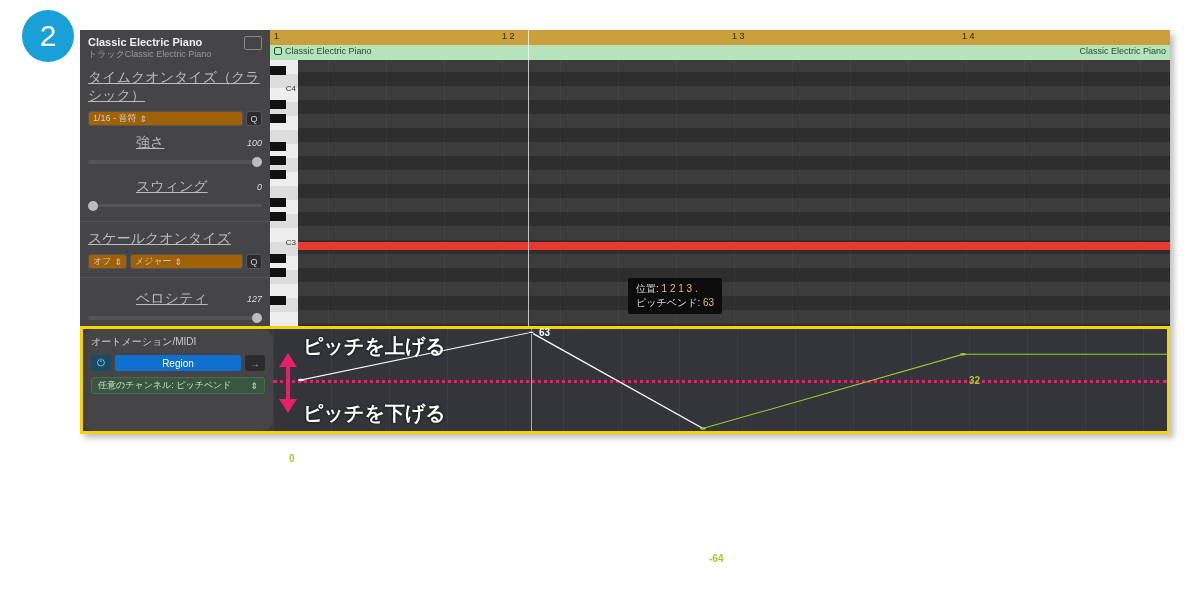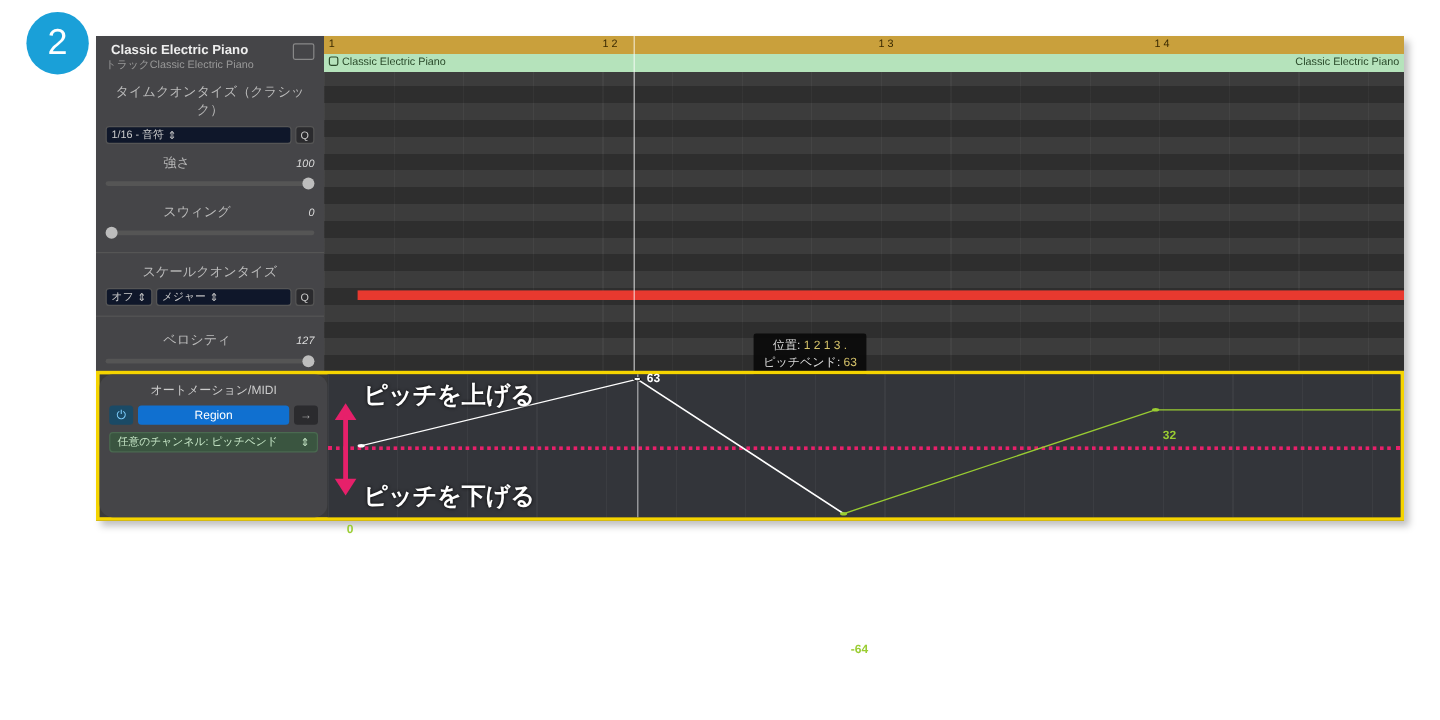--- a/index.html
+++ b/index.html
@@ -6,38 +6,37 @@
   body { background: #fff; width: 1200px; height: 600px; position: relative; }
   .badge {
     position: absolute; top: 10px; left: 22px; width: 52px; height: 52px;
     background: #1aa0d8; border-radius: 50%; color: #fff; font-size: 30px;
     display: flex; align-items: center; justify-content: center; z-index: 30; font-weight: 300;
   }
   .editor {
     position: absolute; left: 80px; top: 30px; width: 1090px; height: 404px;
     background: #3a3a3a; display: flex; flex-direction: column;
     box-shadow: 4px 4px 6px rgba(0,0,0,0.25);
-    text-align: center;
   }
   
   .top { display: flex; height: 296px; }
   .inspector {
     width: 190px; background: #454548; color: #bbb; font-size: 10px;
     padding: 6px 8px 0 8px; display: flex; flex-direction: column; gap: 4px;
   }
   .insp-header { display:flex; justify-content:space-between; align-items:flex-start; margin-bottom:4px;}
   .insp-title { color:#eee; font-size:11px; font-weight:600; }
   .insp-sub { color:#999; font-size:9px; }
   .icon-box { width:18px;height:14px;border:1px solid #888;border-radius:2px;display:inline-block; }
   .row { display:flex; justify-content:space-between; align-items:center; margin-top:4px;margin-left:48px;}
-  .lbl { color:#bbb; font-size:11px; }
+  .lbl { color:#bbb; font-size:14px;text-decoration:underline; }
   .val { color:#ddd; font-size:9px;font-style:italic; }
   .ctrls { display:flex; gap:3px; align-items:center; margin-top:2px;}
   .select {
-    background:#0f172a; border:1px solid #555; border-radius:3px; color:#ccc;
+    background:#a16207; border:1px solid #555; border-radius:3px; color:#ccc;
     font-size:9px; padding:1px 4px; height:15px; display:flex; align-items:center; gap:3px;
   }
   .qbtn {
     width:16px; height:15px; background:#2b2b2e; border:1px solid #555; border-radius:3px;
     color:#ccc; font-size:9px; display:flex; align-items:center; justify-content:center;
   }
   .slider-track { position:relative; width:100%; height:4px; background:#555; border-radius:2px; margin-top:4px; margin-bottom:6px;}
   .slider-knob { position:absolute; top:-3px; width:10px; height:10px; background:#bdbdbd; border-radius:50%; }
   .divider { height:1px; background:#555; margin:4px -8px; }
 
@@ -185,20 +184,35 @@
         <span class="m" style="left:462px">1 3</span>
         <span class="m" style="left:692px">1 4</span>
       </div>
       <div class="clip-header">
         <span class="cl" style="left:4px">
           <span class="loop-ic"></span>
           <span>Classic Electric Piano</span>
         </span>
         <span class="cl" style="right:4px">Classic Electric Piano</span>
       </div>
+      <div class="keyboard">
+        <span class="keylbl" style="top:24px">C4</span>
+        <span class="keylbl" style="top:178px">C3</span>
+        <div class="black" style="top:6px"></div>
+          <div class="black" style="top:40px"></div>
+        <div class="black" style="top:54px"></div>
+          <div class="black" style="top:82px"></div>
+        <div class="black" style="top:96px"></div>
+          <div class="black" style="top:110px"></div>
+        <div class="black" style="top:138px"></div>
+          <div class="black" style="top:152px"></div>
+        <div class="black" style="top:194px"></div>
+          <div class="black" style="top:208px"></div>
+        <div class="black" style="top:236px"></div>
+      </div>
       <div class="midi-note"></div>
       <div class="playhead" style="left:258px"></div>
 
       <div class="tooltip" style="left:358px; top:248px">
         <div><span>位置:</span> <span class="y">1 2 1 3 .</span></div>
         <div><span>ピッチベンド:</span> <span class="y">63</span></div>
       </div>
     </div>
   </div>
 

